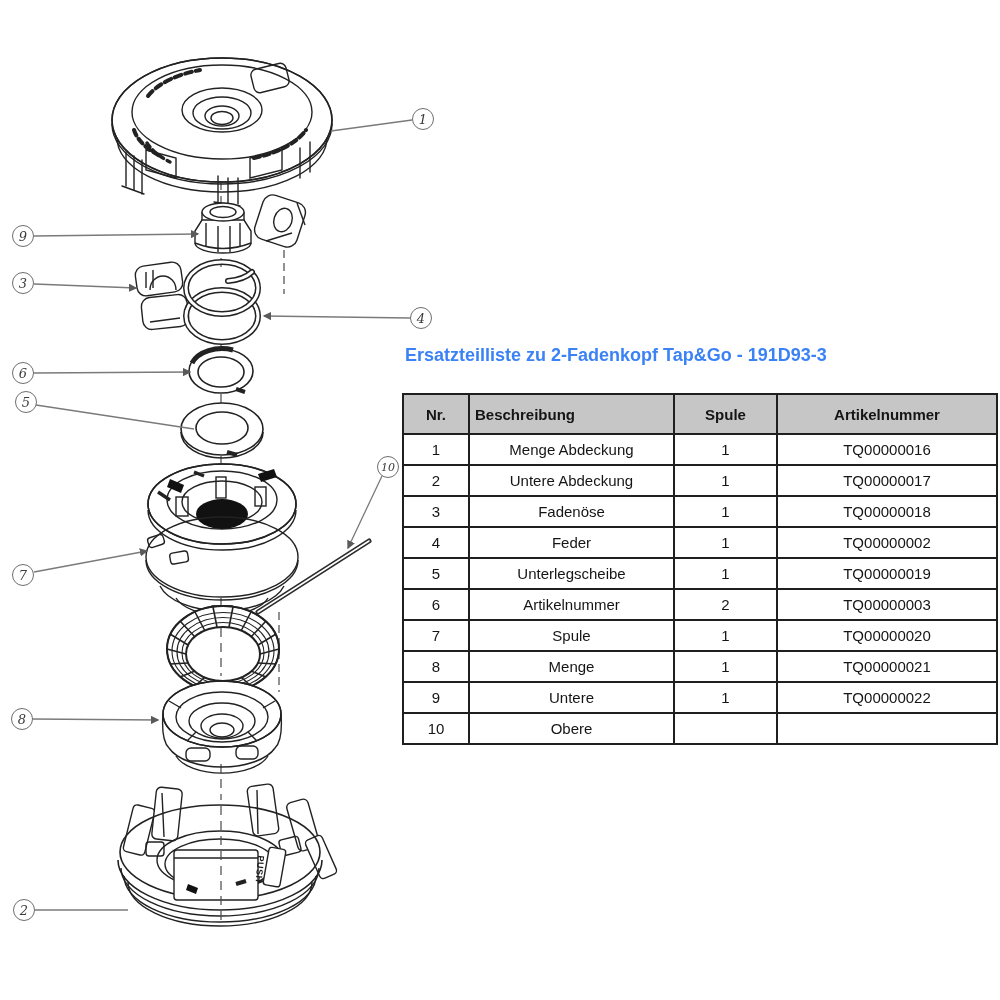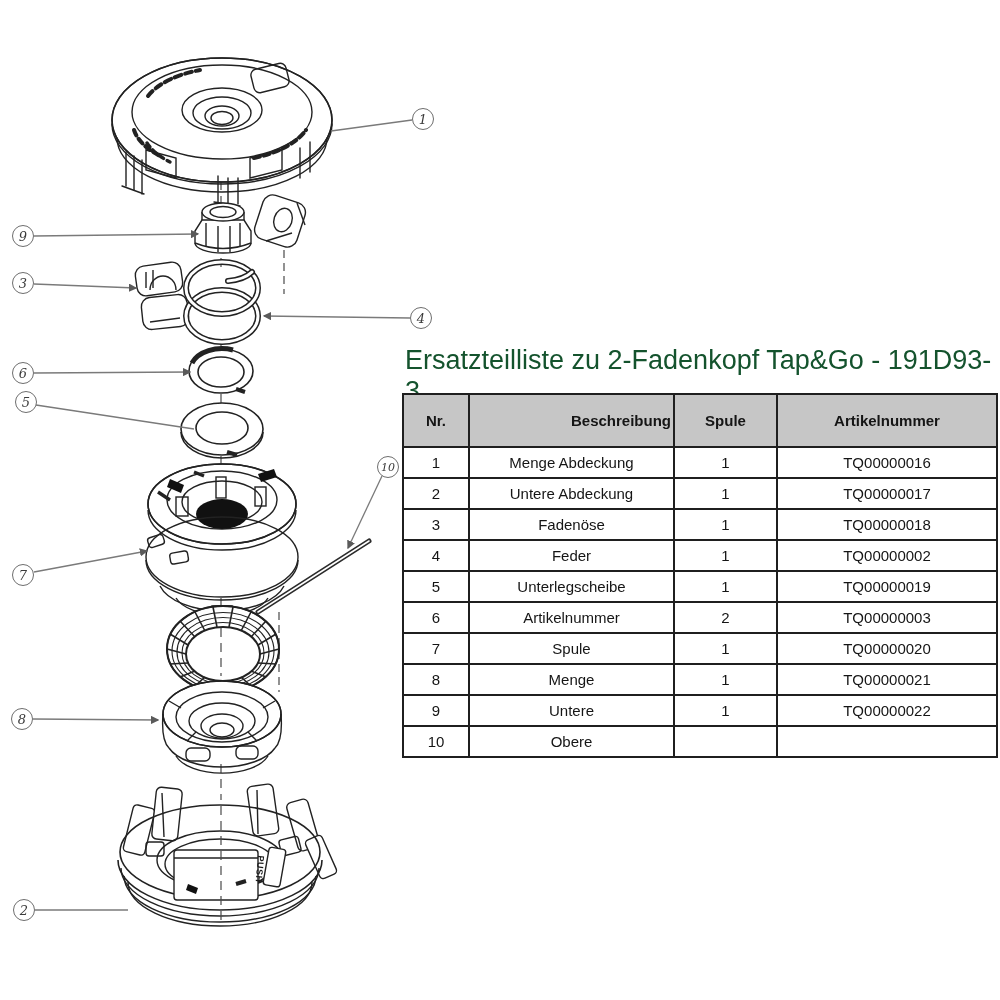--- a/index.html
+++ b/index.html
@@ -6,30 +6,30 @@
   #page{position:relative;width:1000px;height:1000px;background:#ffffff;overflow:hidden;
         font-family:"Liberation Sans",sans-serif;color:#111;}
   #art{position:absolute;left:0;top:0;z-index:1;}
   .callout{position:absolute;width:22px;height:22px;box-sizing:border-box;
            border:1.5px solid #6e6e6e;border-radius:50%;background:#fff;
            display:flex;align-items:center;justify-content:center;
            font-family:"DejaVu Serif",serif;font-style:italic;font-size:13px;color:#3a3a3a;
            z-index:3;}
   .callout.small{font-size:11px;}
   #doc-title{position:absolute;left:405px;top:345px;width:594px;z-index:2;
-             font-size:27px;font-weight:normal;letter-spacing:0px;color:#14532d;}
+             font-size:18px;font-weight:bold;letter-spacing:0px;color:#3b82f6;}
   #parts-table{position:absolute;left:402px;top:393px;z-index:2;
                border-collapse:collapse;table-layout:fixed;width:594px;
                font-size:15px;color:#151515;}
   #parts-table th,#parts-table td{border:2px solid #1f1f1f;text-align:center;
                padding:0 2px;overflow:hidden;white-space:nowrap;}
-  #parts-table thead tr{height:53px;}
+  #parts-table thead tr{height:40px;}
   #parts-table tbody tr{height:31px;}
   #parts-table th{background:#c6c6c6;font-weight:bold;}
-  #parts-table th.left{text-align:right;padding-left:5px;}
+  #parts-table th.left{text-align:left;padding-left:5px;}
   #push-label{position:absolute;left:266px;top:856px;z-index:2;
               font-size:9px;font-weight:bold;color:#1c1c1c;letter-spacing:0.5px;
               transform:rotate(95deg);transform-origin:left top;}
 </style>
 </head>
 <body>
 
 <div id="page">
 
   <svg id="art" width="1000" height="1000" viewBox="0 0 1000 1000">

